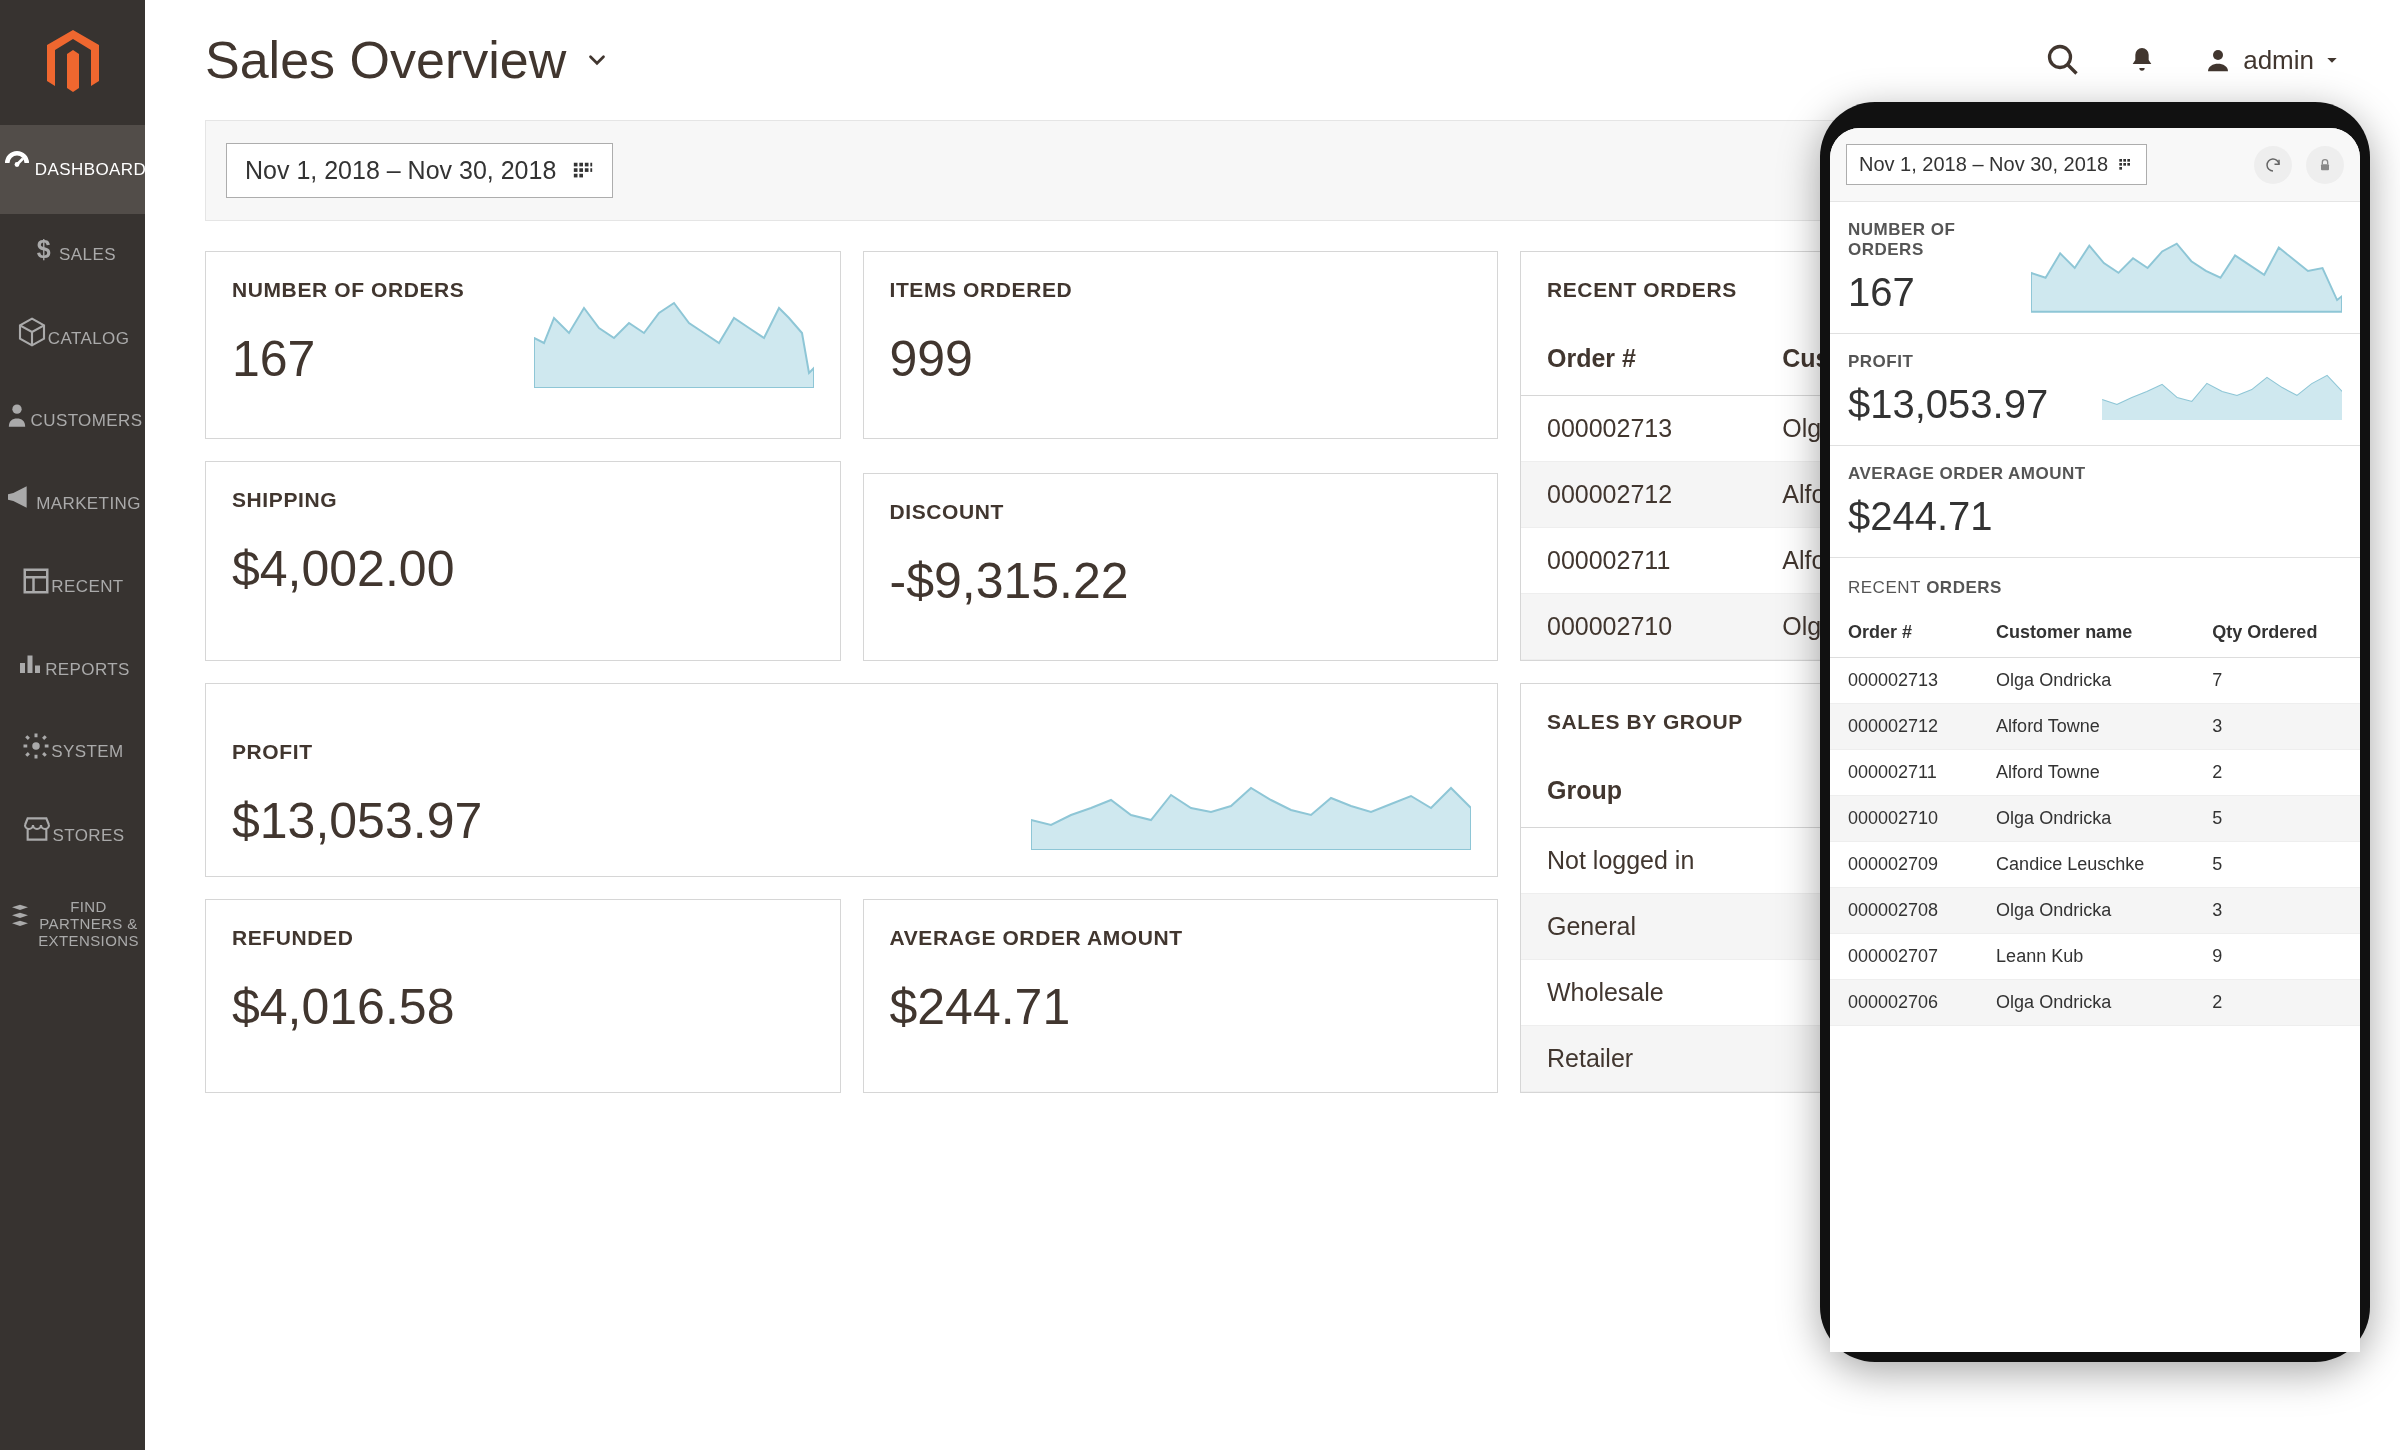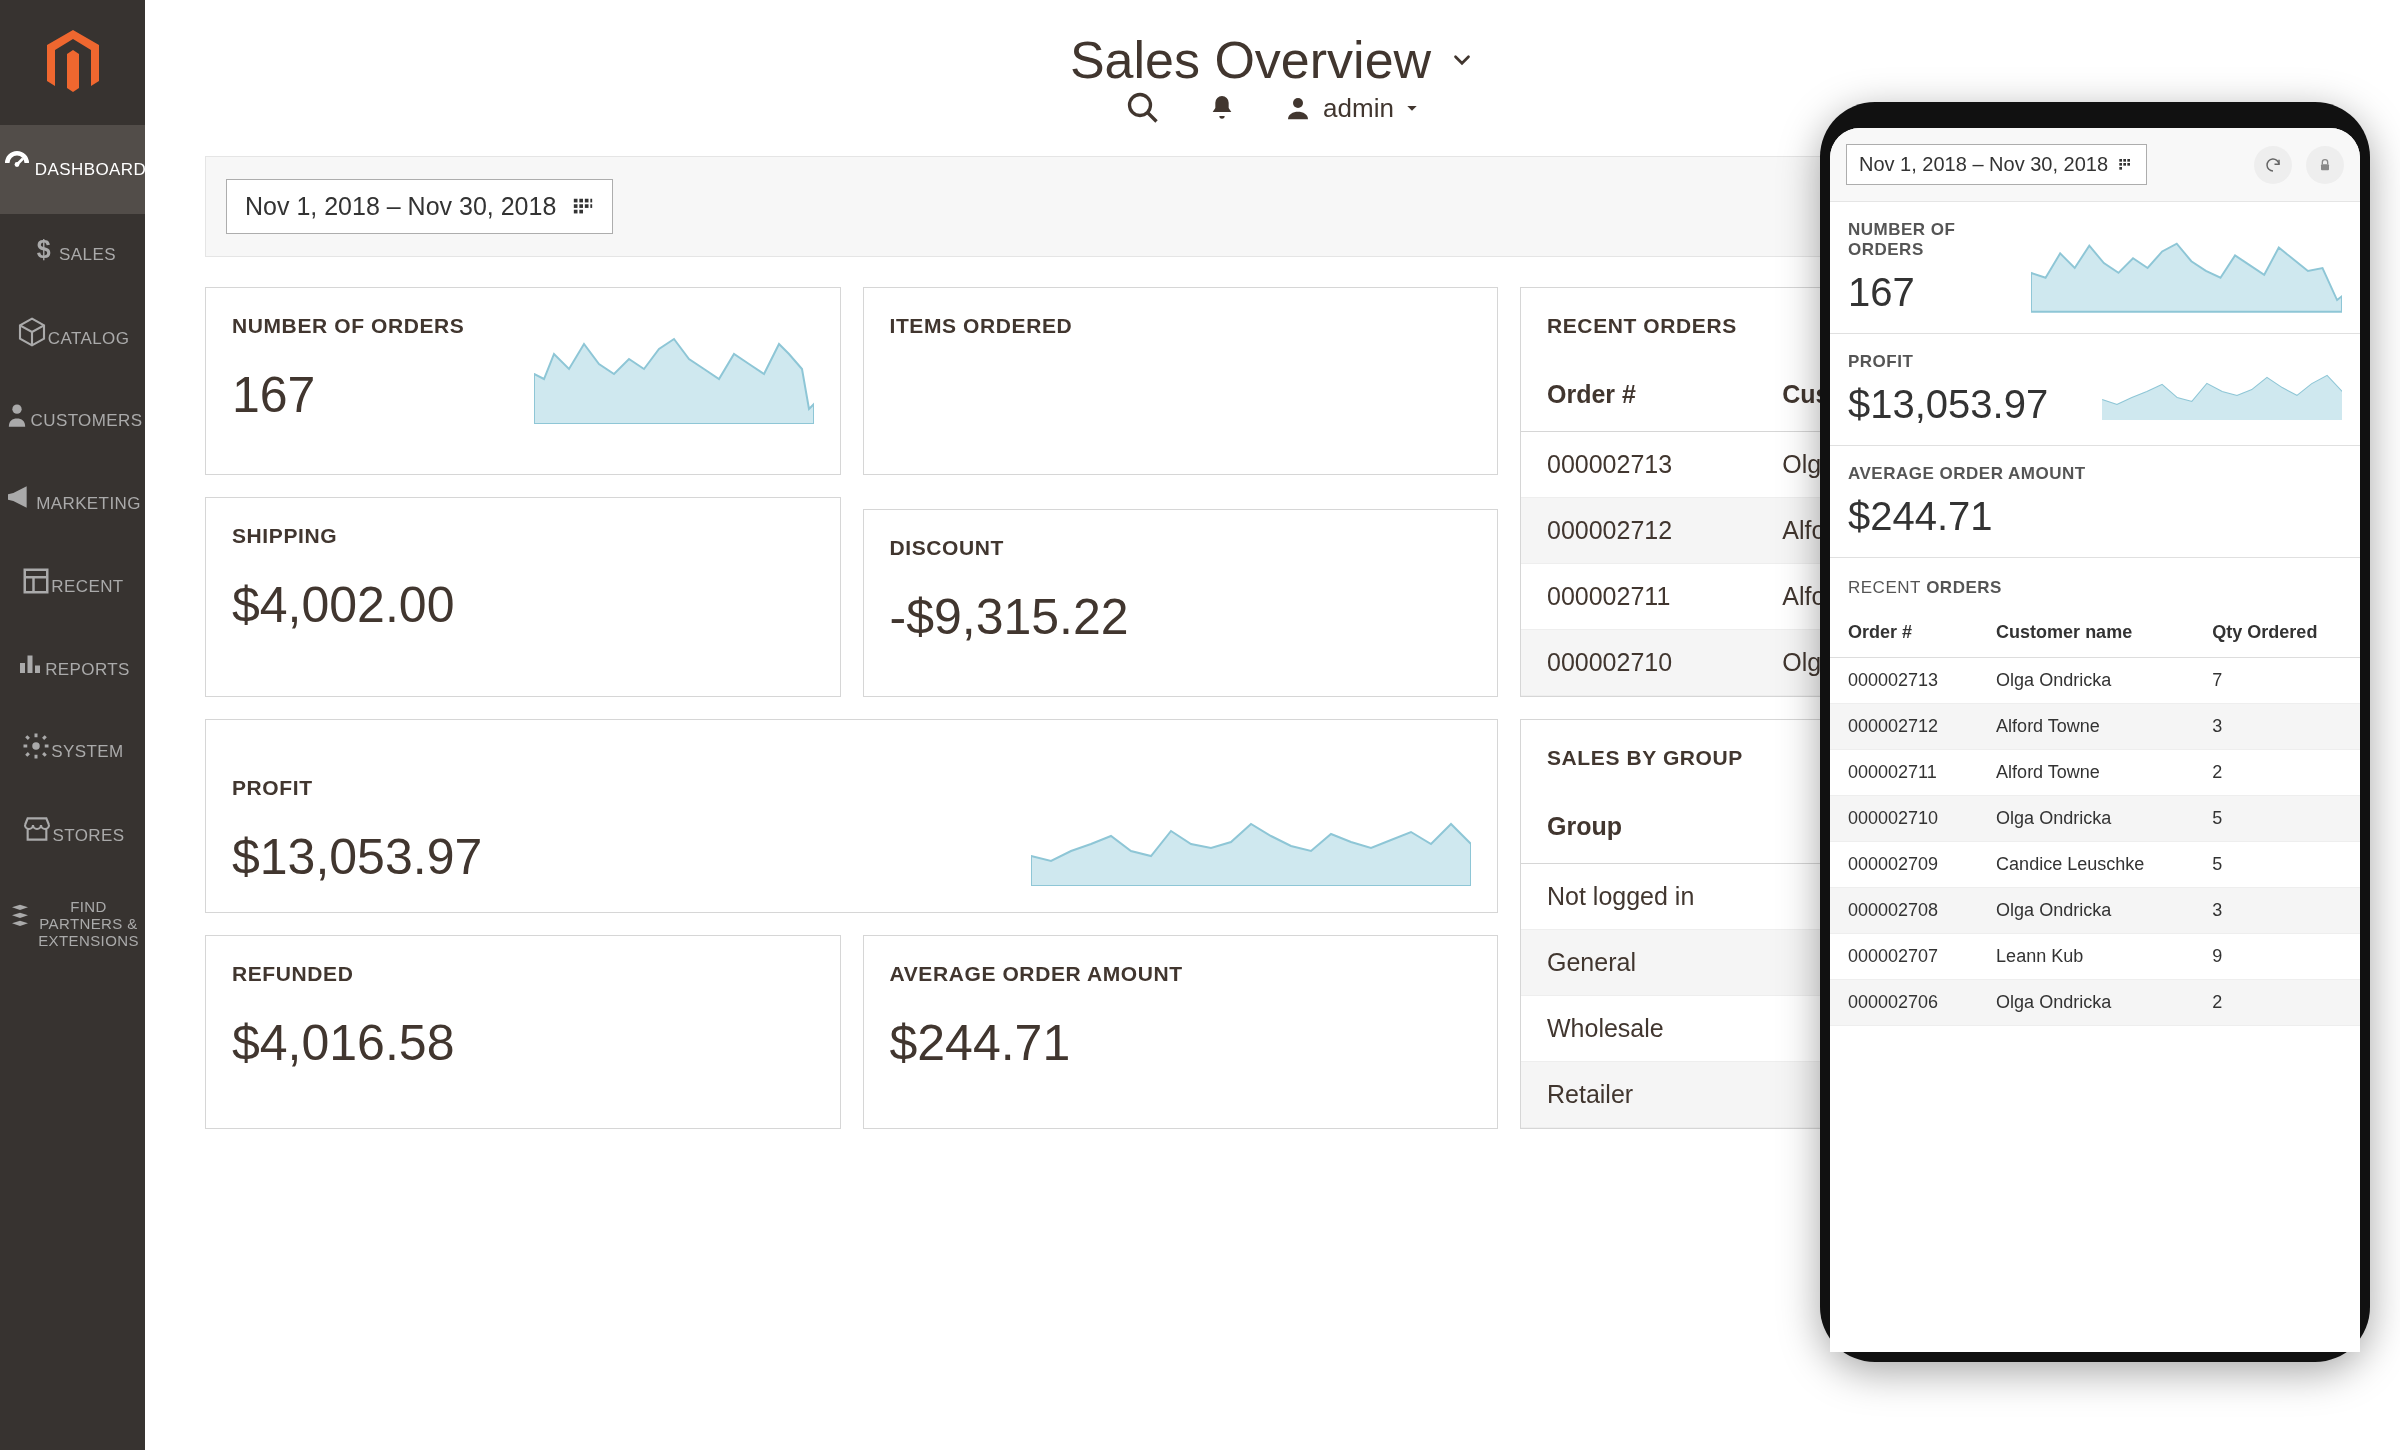--- a/index.html
+++ b/index.html
@@ -9,21 +9,21 @@
 
 .sidebar { width: 145px; background: #373330; display: flex; flex-direction: column; align-items: stretch; }
 .logo-box { height: 125px; display: flex; align-items: center; justify-content: center; }
 .nav-item { display: flex; flex-direction: row; align-items: center; justify-content: center; padding: 20px 4px; color: #aaa; font-size: 17px; letter-spacing: 0.4px; cursor: pointer; text-align: center; line-height: 1.15; }
 .nav-item.active { background: #524d49; color: #fff; }
 .nav-item .nav-ic { margin-bottom: 8px; }
 .nav-item.small { font-size: 15px; }
 
 
 .main { flex: 1; position: relative; background: #fff; }
-.topbar { display: flex; align-items: center; justify-content: space-between; padding: 30px 60px 30px 60px; flex-direction: column; }
+.topbar { display: flex; align-items: center; justify-content: space-between; padding: 30px 60px 30px 60px; }
 .title-wrap { display: flex; align-items: center; gap: 18px; }
 .page-title { font-size: 52px; font-weight: 400; color: #41362f; }
 .top-actions { display: flex; align-items: center; gap: 45px; }
 .user-block { display: flex; align-items: center; gap: 10px; color: #41362f; font-size: 26px; }
 
 
 .filterbar { margin: 0 60px 30px 60px; background: #f7f7f7; border: 1px solid #e5e5e5; padding: 22px 20px; display: flex; align-items: center; }
 .date-btn { background: #fff; border: 1px solid #adadad; padding: 12px 18px; font-size: 25px; color: #333; display: inline-flex; align-items: center; gap: 16px; cursor: pointer; }
 
 
@@ -207,20 +207,21 @@
           <div class="card-label">NUMBER OF ORDERS</div>
           <div class="card-value">167</div>
         </div>
         <svg class="spark" width="280" height="110" viewBox="0 0 280 110">
           <path d="M0,60 L10,65 L20,40 L35,55 L50,30 L65,50 L80,60 L95,45 L110,55 L125,35 L140,25 L155,45 L170,55 L185,65 L200,40 L215,50 L230,60 L245,30 L255,40 L268,55 L275,95 L280,90 L280,110 L0,110 Z" fill="#cfe8ef" stroke="#8ec6d6" stroke-width="2"></path>
         </svg>
       </div>
 
       <div class="card items-card">
         <div class="card-label">ITEMS ORDERED</div>
+        <div class="card-value">999</div>
       </div>
 
       <div class="card ship-card">
         <div class="card-label">SHIPPING</div>
         <div class="card-value">$4,002.00</div>
       </div>
 
       <div class="card disc-card">
         <div class="card-label">DISCOUNT</div>
         <div class="card-value">-$9,315.22</div>

